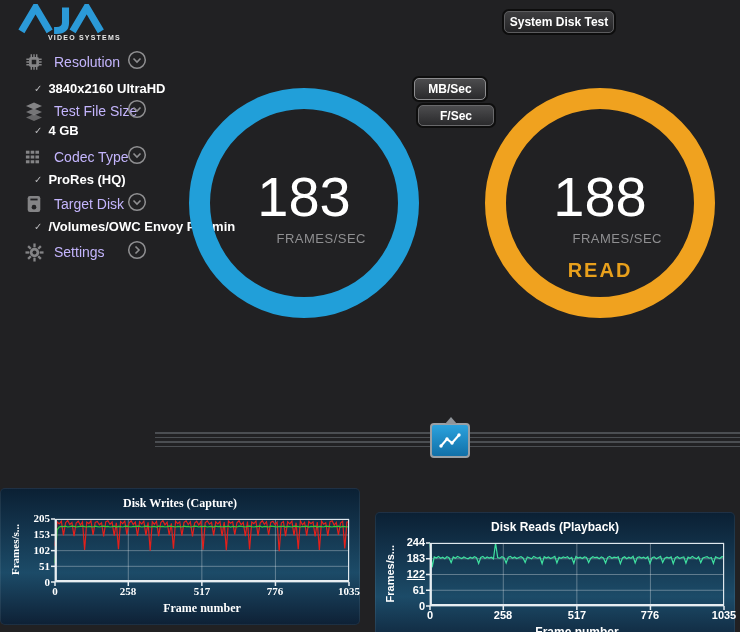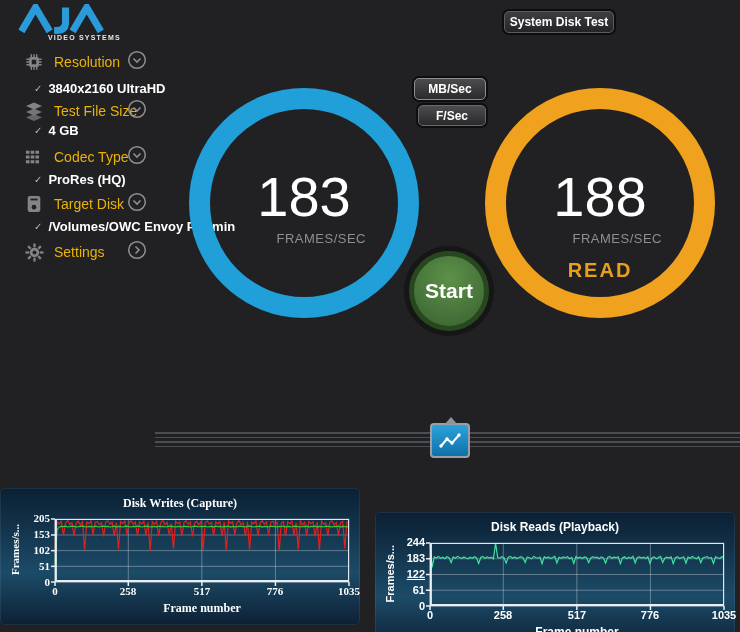--- a/index.html
+++ b/index.html
@@ -12,32 +12,32 @@
   .logo-sub{font-size:7px;font-weight:bold;letter-spacing:1.2px;color:#e8e8e8;margin:-4px 0 0 34px;}
   .hdr-btn{position:absolute;top:11px;height:22px;border-radius:5px;font-size:12px;font-weight:bold;
            color:#fff;display:flex;align-items:center;justify-content:center;cursor:pointer;
            box-shadow:0 0 0 2px #0d0d0d;}
   .hdr-btn.dark{left:504px;width:110px;background:linear-gradient(180deg,#3e3e40,#242426);border:1px solid #5c5c5e;}
   .hdr-btn.light{left:624px;width:105px;background:linear-gradient(180deg,#a2a2a4,#59595b);border:1px solid #454547;}
 
   
   .side-row{position:absolute;left:24px;display:flex;align-items:center;height:24px;cursor:pointer;}
   .side-icon{width:20px;height:20px;margin-right:10px;display:flex;align-items:center;justify-content:center;}
-  .side-label{font-size:14px;color:#eab308;}
+  .side-label{font-size:14px;color:#c4b5fd;}
   .chev{position:absolute;left:127px;width:20px;height:20px;cursor:pointer;}
   .side-val{position:absolute;left:34px;display:flex;align-items:center;height:16px;}
   .check{color:#b9b9bb;font-size:10px;margin-right:6px;}
   .val-text{font-size:13px;font-weight:bold;color:#fff;}
 
   
   .unit-btn{position:absolute;border-radius:5px;color:#fff;font-size:12px;font-weight:bold;
             display:flex;align-items:center;justify-content:center;cursor:pointer;
             background:linear-gradient(180deg,#4c4c4e,#2a2a2c);box-shadow:0 0 0 2px #0e0e0e;}
   .unit-btn.mb{left:414px;top:78px;width:72px;height:22px;border:1px solid #8d8d8f;}
-  .unit-btn.f{left:418px;top:105px;width:68px;height:21px;border:1px solid #69696b;}
+  .unit-btn.f{left:418px;top:105px;width:76px;height:21px;border:1px solid #69696b;}
 
   
   .gauge{position:absolute;top:88px;width:230px;height:230px;border-radius:50%;}
   .gauge.write{left:189px;border:21px solid #219fd9;}
   .gauge.read{left:485px;border:21px solid #f0a21f;}
   .g-num{position:absolute;left:0;top:60px;width:188px;text-align:center;
          font-size:56px;line-height:1;color:#fff;}
   .g-unit{position:absolute;left:16px;top:122px;width:140px;text-align:right;
           font-size:13px;color:#8f8f91;letter-spacing:.5px;}
   .g-label{position:absolute;left:0;top:150px;width:188px;text-align:center;
@@ -223,23 +223,20 @@
   <div class="gauge write">
     <div class="g-num">183</div>
     <div class="g-unit">FRAMES/SEC</div>
   </div>
   <div class="gauge read">
     <div class="g-num">188</div>
     <div class="g-unit">FRAMES/SEC</div>
     <div class="g-label read">READ</div>
   </div>
 
-  <div class="start-btn">
-    <span class="start-label">Start</span>
-  </div>
 
   <div class="div-lines"></div>
   <div class="chart-toggle">
     <span class="tri"></span>
     <svg width="24" height="20" viewBox="0 0 24 20">
       <polyline points="3,15 9,8 14,12 21,4" fill="none" stroke="#fff" stroke-width="2"></polyline>
       <circle cx="3" cy="15" r="1.7" fill="#fff"></circle>
         <circle cx="9" cy="8" r="1.7" fill="#fff"></circle>
       <circle cx="14" cy="12" r="1.7" fill="#fff"></circle>
         <circle cx="21" cy="4" r="1.7" fill="#fff"></circle>

